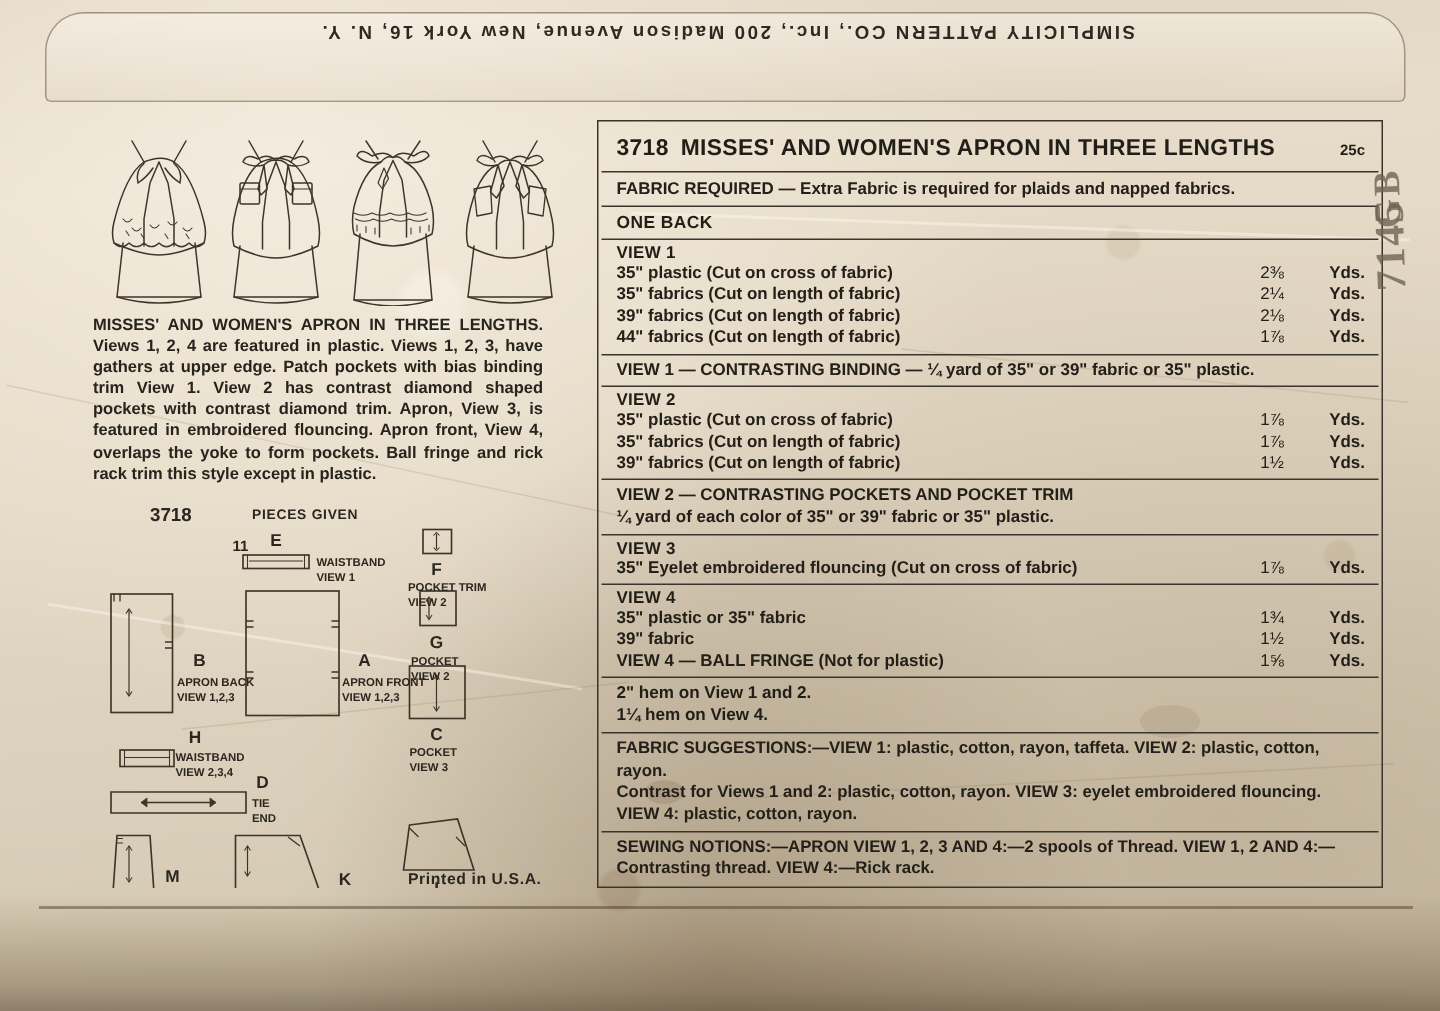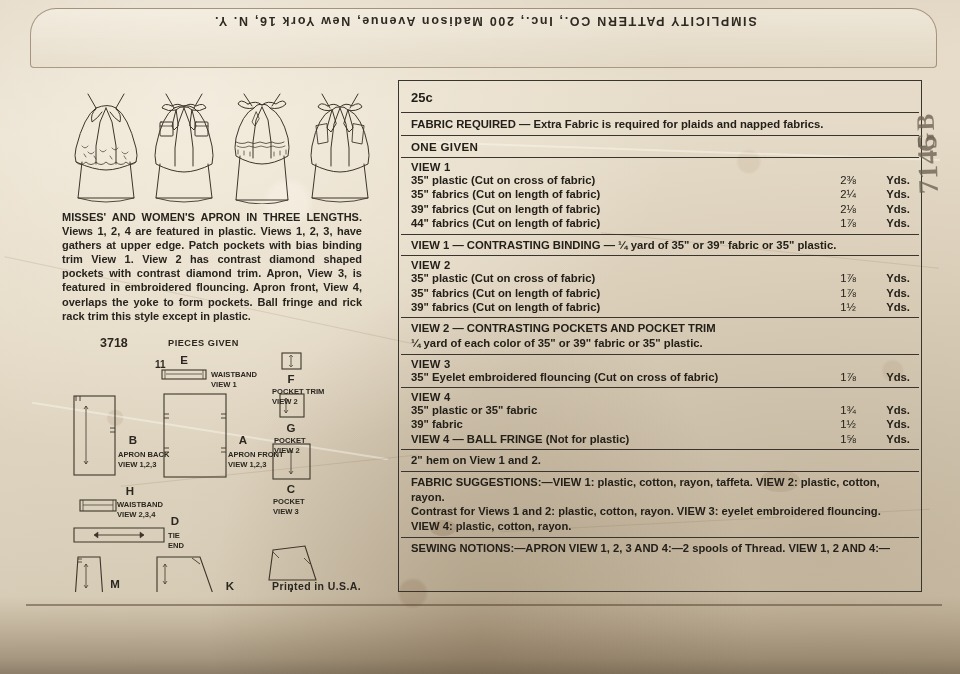--- a/index.html
+++ b/index.html
@@ -71,21 +71,21 @@
     border:1.6px solid #3a352c;}
   .panel .inner{position:absolute;inset:2px;border:0;}
 
   .row{padding:3px 9px 3px 10px;border-bottom:1.4px solid #3a352c;}
   .row:last-child{border-bottom:none;}
 
   .title{display:flex;align-items:baseline;justify-content:space-between;
          padding:7px 9px 7px 10px;border-bottom:1.4px solid #3a352c;}
   .title .t{font-size:15.2px;font-weight:800;letter-spacing:.25px;color:#211e18;}
   .title .t .num{margin-right:8px;}
-  .title .price{font-size:13px;font-weight:800;color:#211e18;}
+  .title .price{font-size:10px;font-weight:800;color:#211e18;}
 
   .fabreq{font-size:11.3px;font-weight:700;color:#242019;padding:5px 10px;}
   .onesize{font-size:11.6px;font-weight:800;color:#211e18;padding:4px 10px;letter-spacing:.3px;}
 
   .viewhead{font-size:11.3px;font-weight:700;color:#211e18;letter-spacing:.2px;}
   .yline{display:flex;align-items:baseline;font-size:11.3px;font-weight:600;color:#242019;
          line-height:14.4px;}
   .yline .lbl{flex:1;}
   .yline .amt{width:56px;text-align:center;font-weight:400;}
   .yline .unit{width:34px;text-align:right;font-weight:700;}
@@ -300,26 +300,29 @@
       </g>
     </svg>
   </div>
 
   <div class="printed">Printed in U.S.A.</div>
 
   <div class="panel">
     <div class="inner">
 
       <div class="title">
+        <div class="t">
+          <span class="num">3718</span><span>MISSES' AND WOMEN'S APRON IN THREE LENGTHS</span>
+        </div>
         <div class="price">25c</div>
       </div>
 
       <div class="row fabreq">FABRIC REQUIRED — Extra Fabric is required for plaids and napped fabrics.</div>
 
-      <div class="row onesize">ONE GIVEN</div>
+      <div class="row onesize">ONE BACK</div>
 
       <div class="row">
         <div class="viewhead">VIEW 1</div>
         <div class="yline">
           <span class="lbl">35" plastic (Cut on cross of fabric)</span>
           <span class="amt">2⅜</span>
           <span class="unit">Yds.</span>
         </div>
         <div class="yline">
           <span class="lbl">35" fabrics (Cut on length of fabric)</span>
@@ -387,30 +390,32 @@
         </div>
         <div class="yline">
           <span class="lbl">VIEW 4 — BALL FRINGE (Not for plastic)</span>
           <span class="amt">1⅝</span>
           <span class="unit">Yds.</span>
         </div>
       </div>
 
       <div class="row">
         <div class="hemrow">2" hem on View 1 and 2.</div>
+        <div class="hemrow">1¼ hem on View 4.</div>
       </div>
 
       <div class="row">
         <div class="para">FABRIC SUGGESTIONS:—VIEW 1: plastic, cotton, rayon, taffeta.  VIEW 2: plastic, cotton, rayon.</div>
         <div class="para ind">Contrast for Views 1 and 2: plastic, cotton, rayon.  VIEW 3: eyelet embroidered flouncing.</div>
         <div class="para ind">VIEW 4: plastic, cotton, rayon.</div>
       </div>
 
       <div class="row">
         <div class="para">SEWING NOTIONS:—APRON VIEW 1, 2, 3 AND 4:—2 spools of Thread. VIEW 1, 2 AND 4:—</div>
+        <div class="para ind">Contrasting thread.  VIEW 4:—Rick rack.</div>
       </div>
 
     </div>
   </div>
 
   <div class="hand gb">GB</div>
   <div class="hand no">7145</div>
 
   <div class="bottomband"></div>
   <div class="botline"></div>

